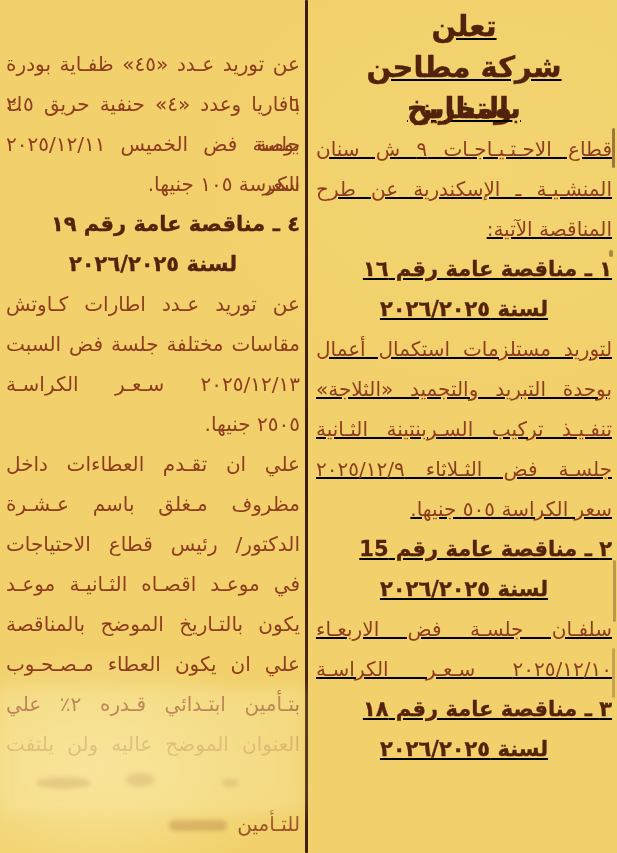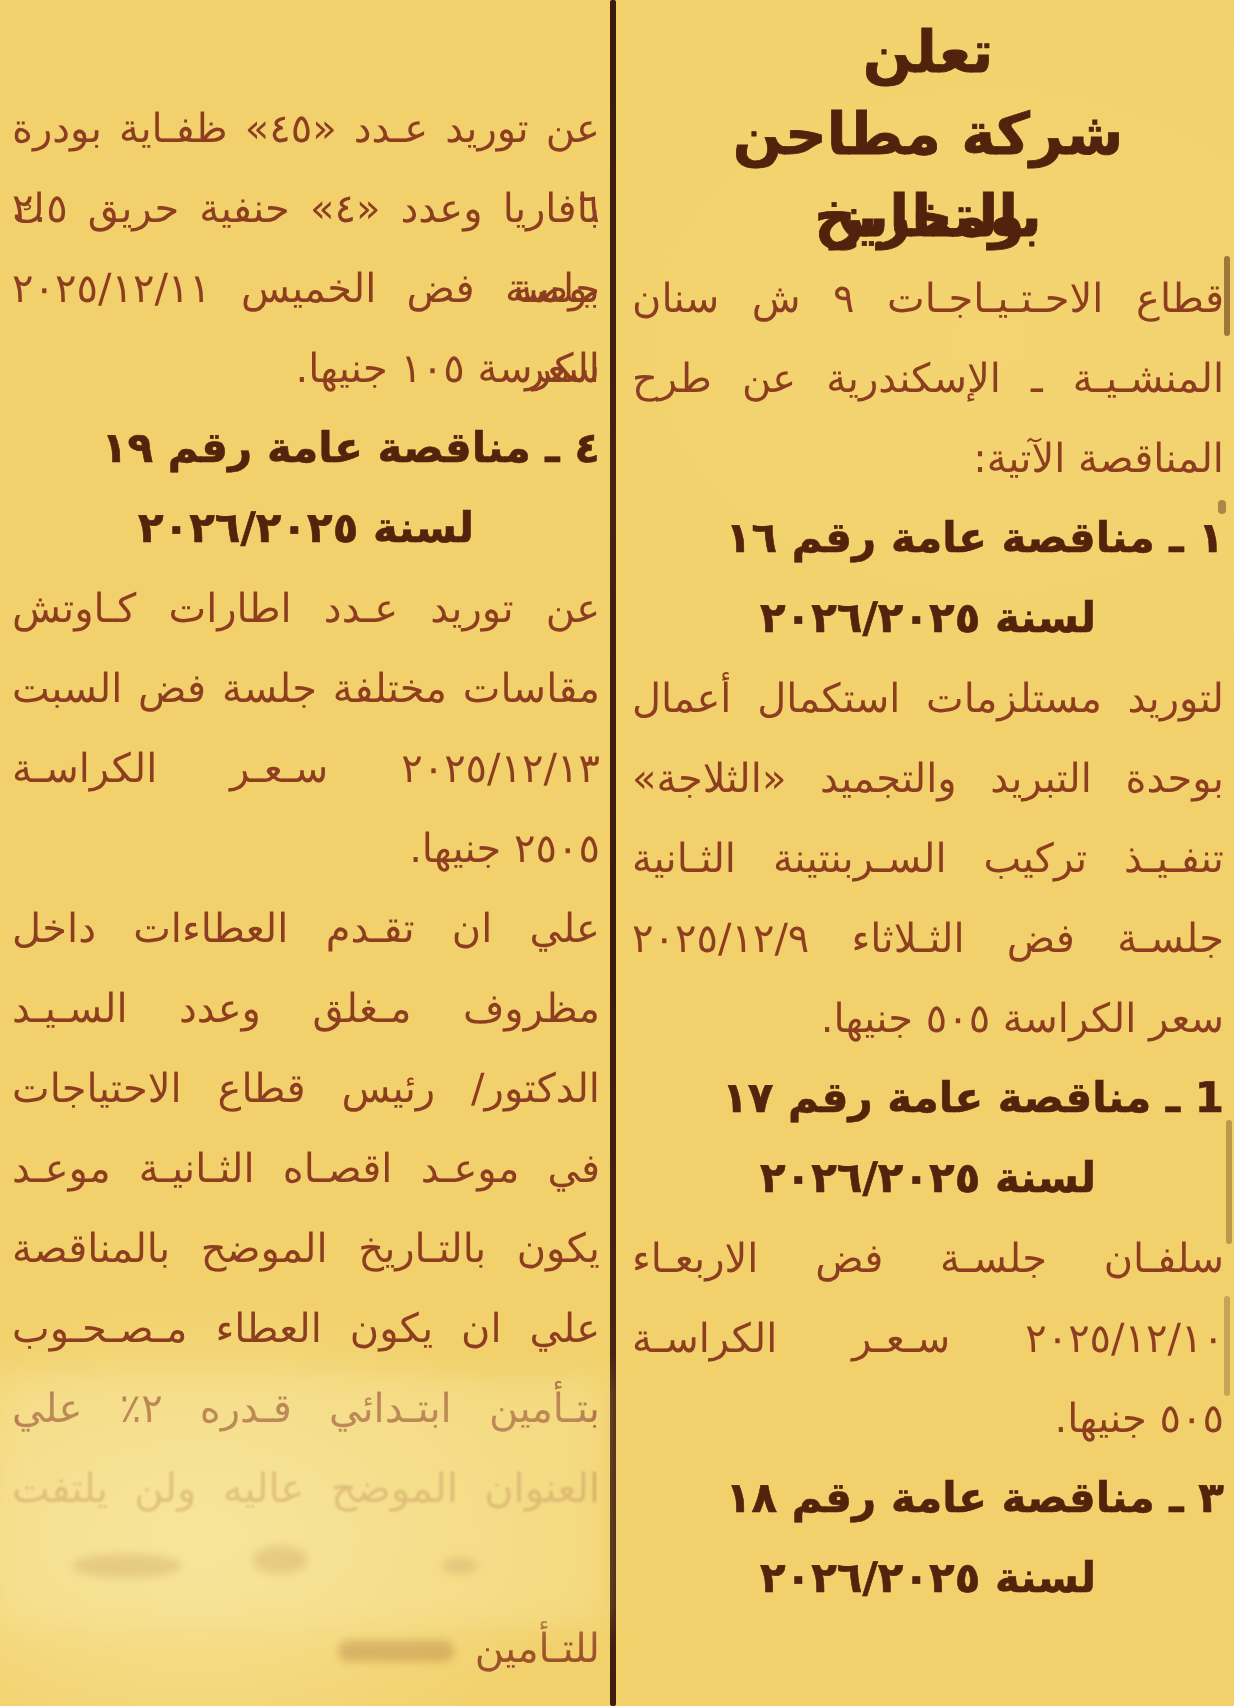--- a/index.html
+++ b/index.html
@@ -9,21 +9,21 @@
     height: 853px;
     overflow: hidden;
     direction: rtl;
     font-family: "DejaVu Sans", sans-serif;
     background:
       radial-gradient(ellipse 280px 170px at 16% 90%, rgba(250,233,165,0.85) 0%, rgba(250,233,165,0) 70%),
       radial-gradient(ellipse 400px 300px at 80% 20%, rgba(244,214,115,0.6) 0%, rgba(244,214,115,0) 75%),
       #f2d16c;
   }
   .column { position: absolute; top: 0; }
-  .col-right { left: 316px; width: 296px; padding-top: 6px; }
+  .col-right { left: 316px; width: 296px; padding-top: 6px; text-decoration: underline; }
   .col-left  { left: 6px;  width: 294px; padding-top: 8px; margin-top: 36px; }
   .ln {
     height: 40px;
     line-height: 40px;
     font-size: 20px;
     color: #8e3e20;
     text-align: right;
     letter-spacing: 0px;
     position: relative;
   }
@@ -95,42 +95,41 @@
     <div class="ln j">قطاع الاحـتـيـاجـات ٩ ش سنان</div>
     <div class="ln j">المنشـيـة ـ الإسكندرية عن طرح</div>
     <div class="ln rt">المناقصة الآتية:</div>
     <div class="ln h">١ ـ مناقصة عامة رقم ١٦</div>
     <div class="ln hc">لسنة ٢٠٢٦/٢٠٢٥</div>
     <div class="ln j">لتوريد مستلزمات استكمال أعمال</div>
     <div class="ln j">بوحدة التبريد والتجميد «الثلاجة»</div>
     <div class="ln j">تنفـيـذ تركيب السـربنتينة الثـانية</div>
     <div class="ln j">جلسـة فض الثـلاثاء ٢٠٢٥/١٢/٩</div>
     <div class="ln rt">سعر الكراسة ٥٠٥ جنيها.</div>
-    <div class="ln h">1 ـ مناقصة عامة رقم ١٧</div>
+    <div class="ln h">٢ ـ مناقصة عامة رقم 15</div>
     <div class="ln hc">لسنة ٢٠٢٦/٢٠٢٥</div>
     <div class="ln j">سلفـان جلسـة فض الاربعـاء</div>
     <div class="ln j">٢٠٢٥/١٢/١٠ سـعـر الكراسـة</div>
-    <div class="ln rt">٥٠٥ جنيها.</div>
     <div class="ln h">٣ ـ مناقصة عامة رقم ١٨</div>
     <div class="ln hc">لسنة ٢٠٢٦/٢٠٢٥</div>
   </div>
 
   <div class="column col-left">
     <div class="ln j">عن توريد عـدد «٤٥» ظفـاية بودرة ٦ ك</div>
     <div class="ln j">بافاريا وعدد «٤» حنفية حريق ٢.٥ بوصة</div>
     <div class="ln j">جلسة فض الخميس ٢٠٢٥/١٢/١١ سعر</div>
     <div class="ln rt">الكرسة ١٠٥ جنيها.</div>
     <div class="ln h">٤ ـ مناقصة عامة رقم ١٩</div>
     <div class="ln hc">لسنة ٢٠٢٦/٢٠٢٥</div>
     <div class="ln j">عن توريد عـدد اطارات كـاوتش</div>
     <div class="ln j">مقاسات مختلفة جلسة فض السبت</div>
     <div class="ln j">٢٠٢٥/١٢/١٣ سـعـر الكراسـة</div>
     <div class="ln rt">٢٥٠٥ جنيها.</div>
     <div class="ln j">علي ان تقـدم العطاءات داخل</div>
-    <div class="ln j">مظروف مـغلق وعدد السـيـد</div>
+    <div class="ln j">مظروف مـغلق باسم عـشـرة</div>
     <div class="ln j">الدكتور/ رئيس قطاع الاحتياجات</div>
     <div class="ln j">في موعـد اقصـاه الثـانيـة موعـد</div>
     <div class="ln j">يكون بالتـاريخ الموضح بالمناقصة</div>
     <div class="ln j">علي ان يكون العطاء مـصـحـوب</div>
     <div class="ln j">بتـأمين ابتـدائي قـدره ٢٪ علي</div>
     <div class="ln fd">العنوان الموضح عاليه ولن يلتفت</div>
     <div class="ln">
       <span class="smudge-blob" style="left:30px;  top:13px; width:55px; height:12px;"></span>
       <span class="smudge-blob" style="left:120px; top:9px;  width:28px; height:14px;"></span>
       <span class="smudge-blob" style="left:215px; top:15px; width:18px; height:8px;"></span>

